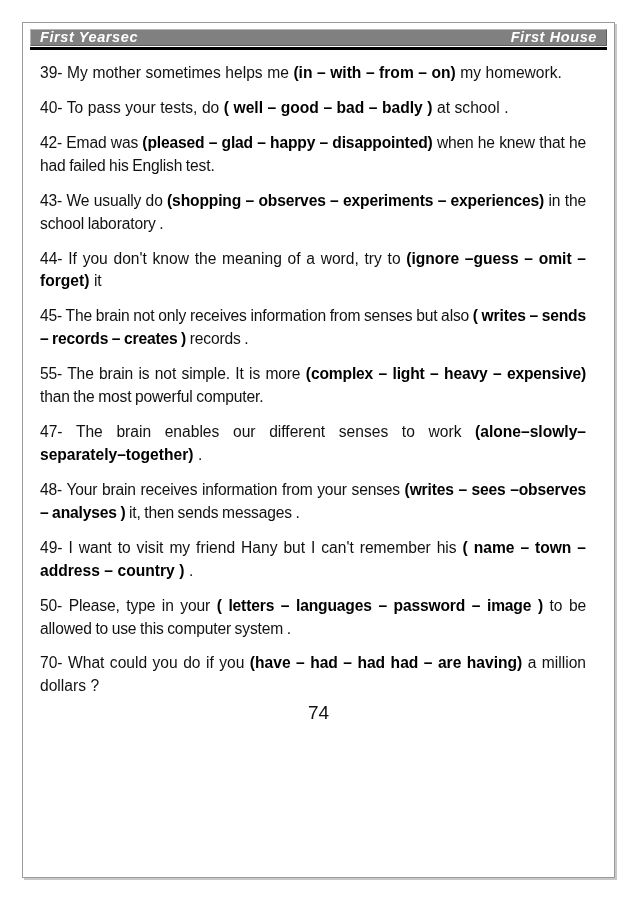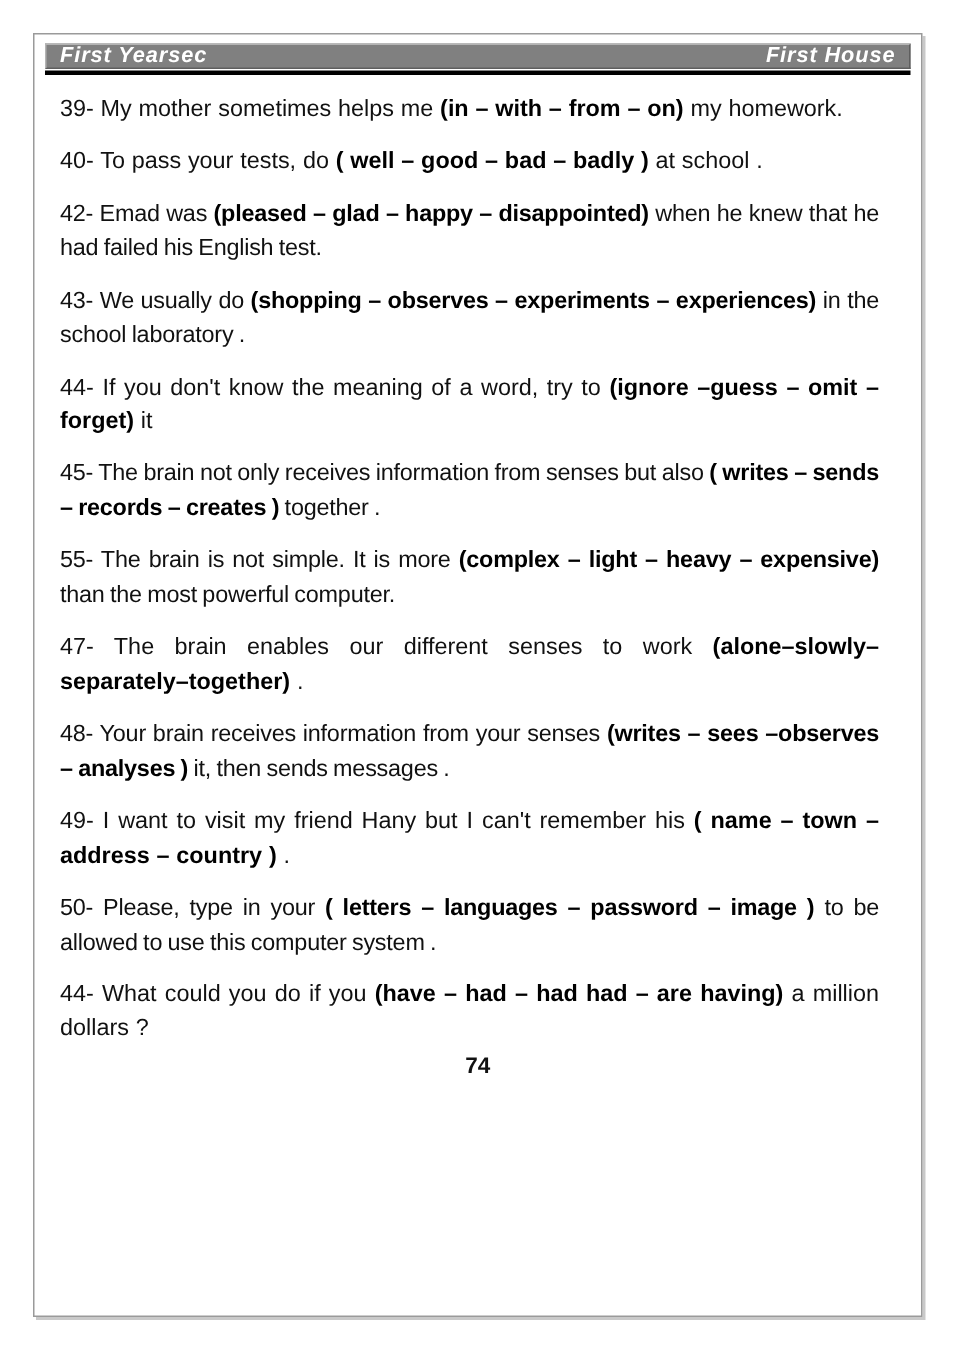--- a/index.html
+++ b/index.html
@@ -72,22 +72,22 @@
   }
   .q:last-of-type { margin-bottom: 4px; }
 
   .q b { font-weight: bold; color: #000000; }
 
   
   .q.tight { word-spacing: -0.6px; letter-spacing: -0.15px; }
 
   .page-number {
     text-align: center;
-    font-size: 15px;
-    font-weight: bold;
+    font-size: 19px;
+    font-weight: normal;
     color: #111111;
     margin-top: 2px;
   }
 </style>
 </head>
 <body>
 
 <div class="page">
 
   <div class="header-band">
@@ -96,24 +96,24 @@
   </div>
   <div class="header-rule"></div>
 
   <div class="body-area">
 
   <p class="q"><span>39- My mother sometimes helps me </span><b>(in – with – from – on)</b><span> my homework.</span></p>
       <p class="q"><span>40- To pass your tests, do </span><b>( well – good – bad – badly )</b><span> at school .</span></p>
       <p class="q tight"><span>42- Emad was </span><b>(pleased – glad – happy – disappointed)</b><span> when he knew that he had failed his English test.</span></p>
       <p class="q tight"><span>43- We usually do </span><b>(shopping – observes – experiments – experiences)</b><span> in the school laboratory .</span></p>
       <p class="q"><span>44- If you don't know the meaning of a word, try to </span><b>(ignore –guess – omit – forget)</b><span> it</span></p>
-      <p class="q tight"><span>45- The brain not only receives information from senses but also </span><b>( writes – sends – records – creates )</b><span> together .</span></p>
+      <p class="q tight"><span>45- The brain not only receives information from senses but also </span><b>( writes – sends – records – creates )</b><span> records .</span></p>
       <p class="q tight"><span>55- The brain is not simple. It is more </span><b>(complex – light – heavy – expensive)</b><span> than the most powerful computer.</span></p>
       <p class="q"><span>47- The brain enables our different senses to work </span><b>(alone–slowly–separately–together)</b><span> .</span></p>
       <p class="q tight"><span>48- Your brain receives information from your senses </span><b>(writes – sees –observes – analyses )</b><span> it, then sends messages .</span></p>
       <p class="q"><span>49- I want to visit my friend Hany but I can't remember his </span><b>( name – town – address – country )</b><span> .</span></p>
       <p class="q tight"><span>50- Please, type in your </span><b>( letters – languages – password – image )</b><span> to be allowed to use this computer system .</span></p>
-      <p class="q"><span>44- What could you do if you </span><b>(have – had – had had – are having)</b><span> a million dollars ?</span></p>
+      <p class="q"><span>70- What could you do if you </span><b>(have – had – had had – are having)</b><span> a million dollars ?</span></p>
     </div>
 
   <div class="page-number">74</div>
 
 </div>
 
 </body></html>

